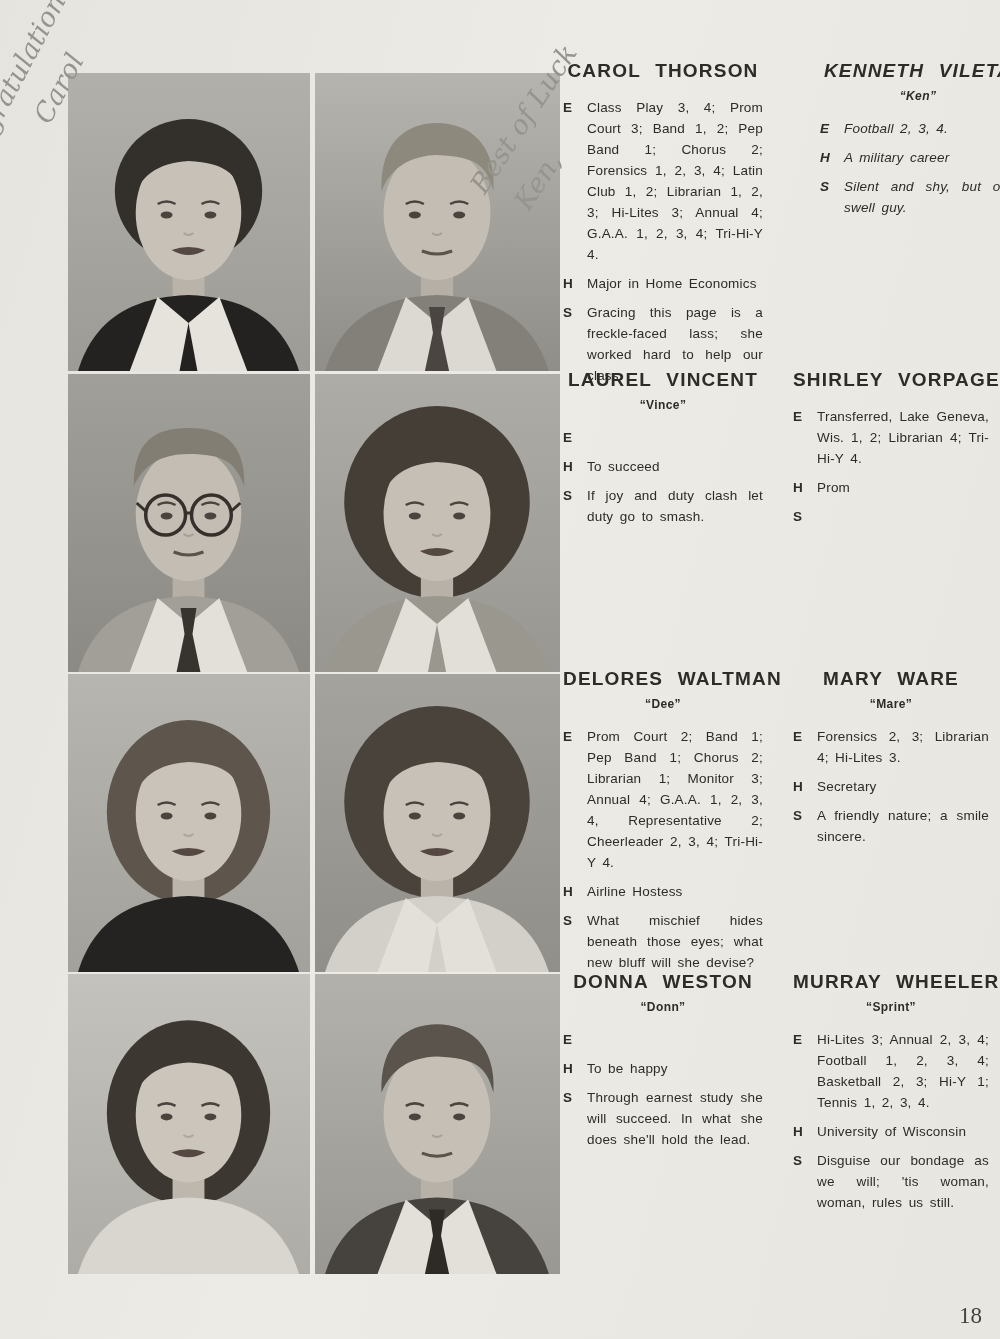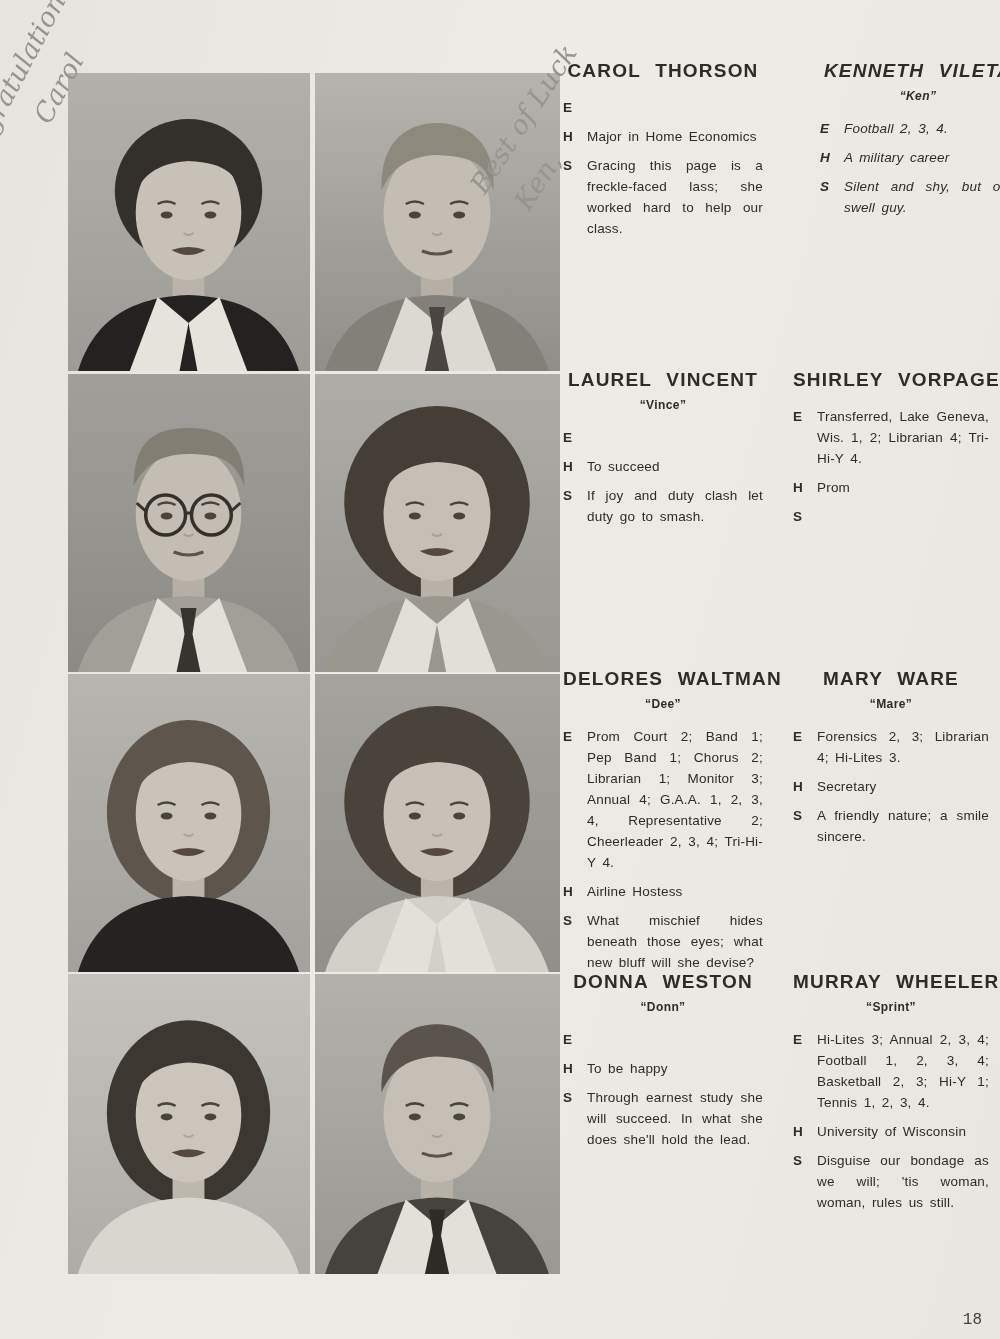--- a/index.html
+++ b/index.html
@@ -58,21 +58,21 @@
     pointer-events:none;
   }
   #insc-carol{left:-58px;top:168px;transform:rotate(-62deg);transform-origin:0 0;line-height:44px;}
   #insc-carol .l2{margin-left:88px;}
   #insc-ken{left:458px;top:178px;transform:rotate(-57deg);transform-origin:0 0;line-height:46px;}
   #insc-ken .l2{margin-left:10px;}
 
   
   .page-num{
     position:absolute;right:18px;bottom:10px;z-index:2;
-    font-family:Liberation Mono, monospace;font-size:16px;color:#43423c;
+    font-family:Liberation Serif, serif;font-size:23px;color:#43423c;
   }
 </style>
 </head>
 <body>
 
 <div class="page">
 
   <div class="inscription" id="insc-carol">
     <div class="l1">Congratulations</div>
     <div class="l2">Carol</div>
@@ -277,20 +277,21 @@
         </svg>
       </figure>
   </div>
 
   <article class="block pos-0">
     <h3>CAROL THORSON</h3>
 
     <div class="entries">
       <div class="entry">
           <span class="tag">E</span>
+          <span class="txt">Class Play 3, 4; Prom Court 3; Band 1, 2; Pep Band 1; Chorus 2; Forensics 1, 2, 3, 4; Latin Club 1, 2; Librarian 1, 2, 3; Hi-Lites 3; Annual 4; G.A.A. 1, 2, 3, 4; Tri-Hi-Y 4.</span>
         </div>
       <div class="entry">
           <span class="tag">H</span>
           <span class="txt">Major in Home Economics</span>
         </div>
       <div class="entry">
           <span class="tag">S</span>
           <span class="txt">Gracing this page is a freckle-faced lass; she worked hard to help our class.</span>
         </div>
     </div>

